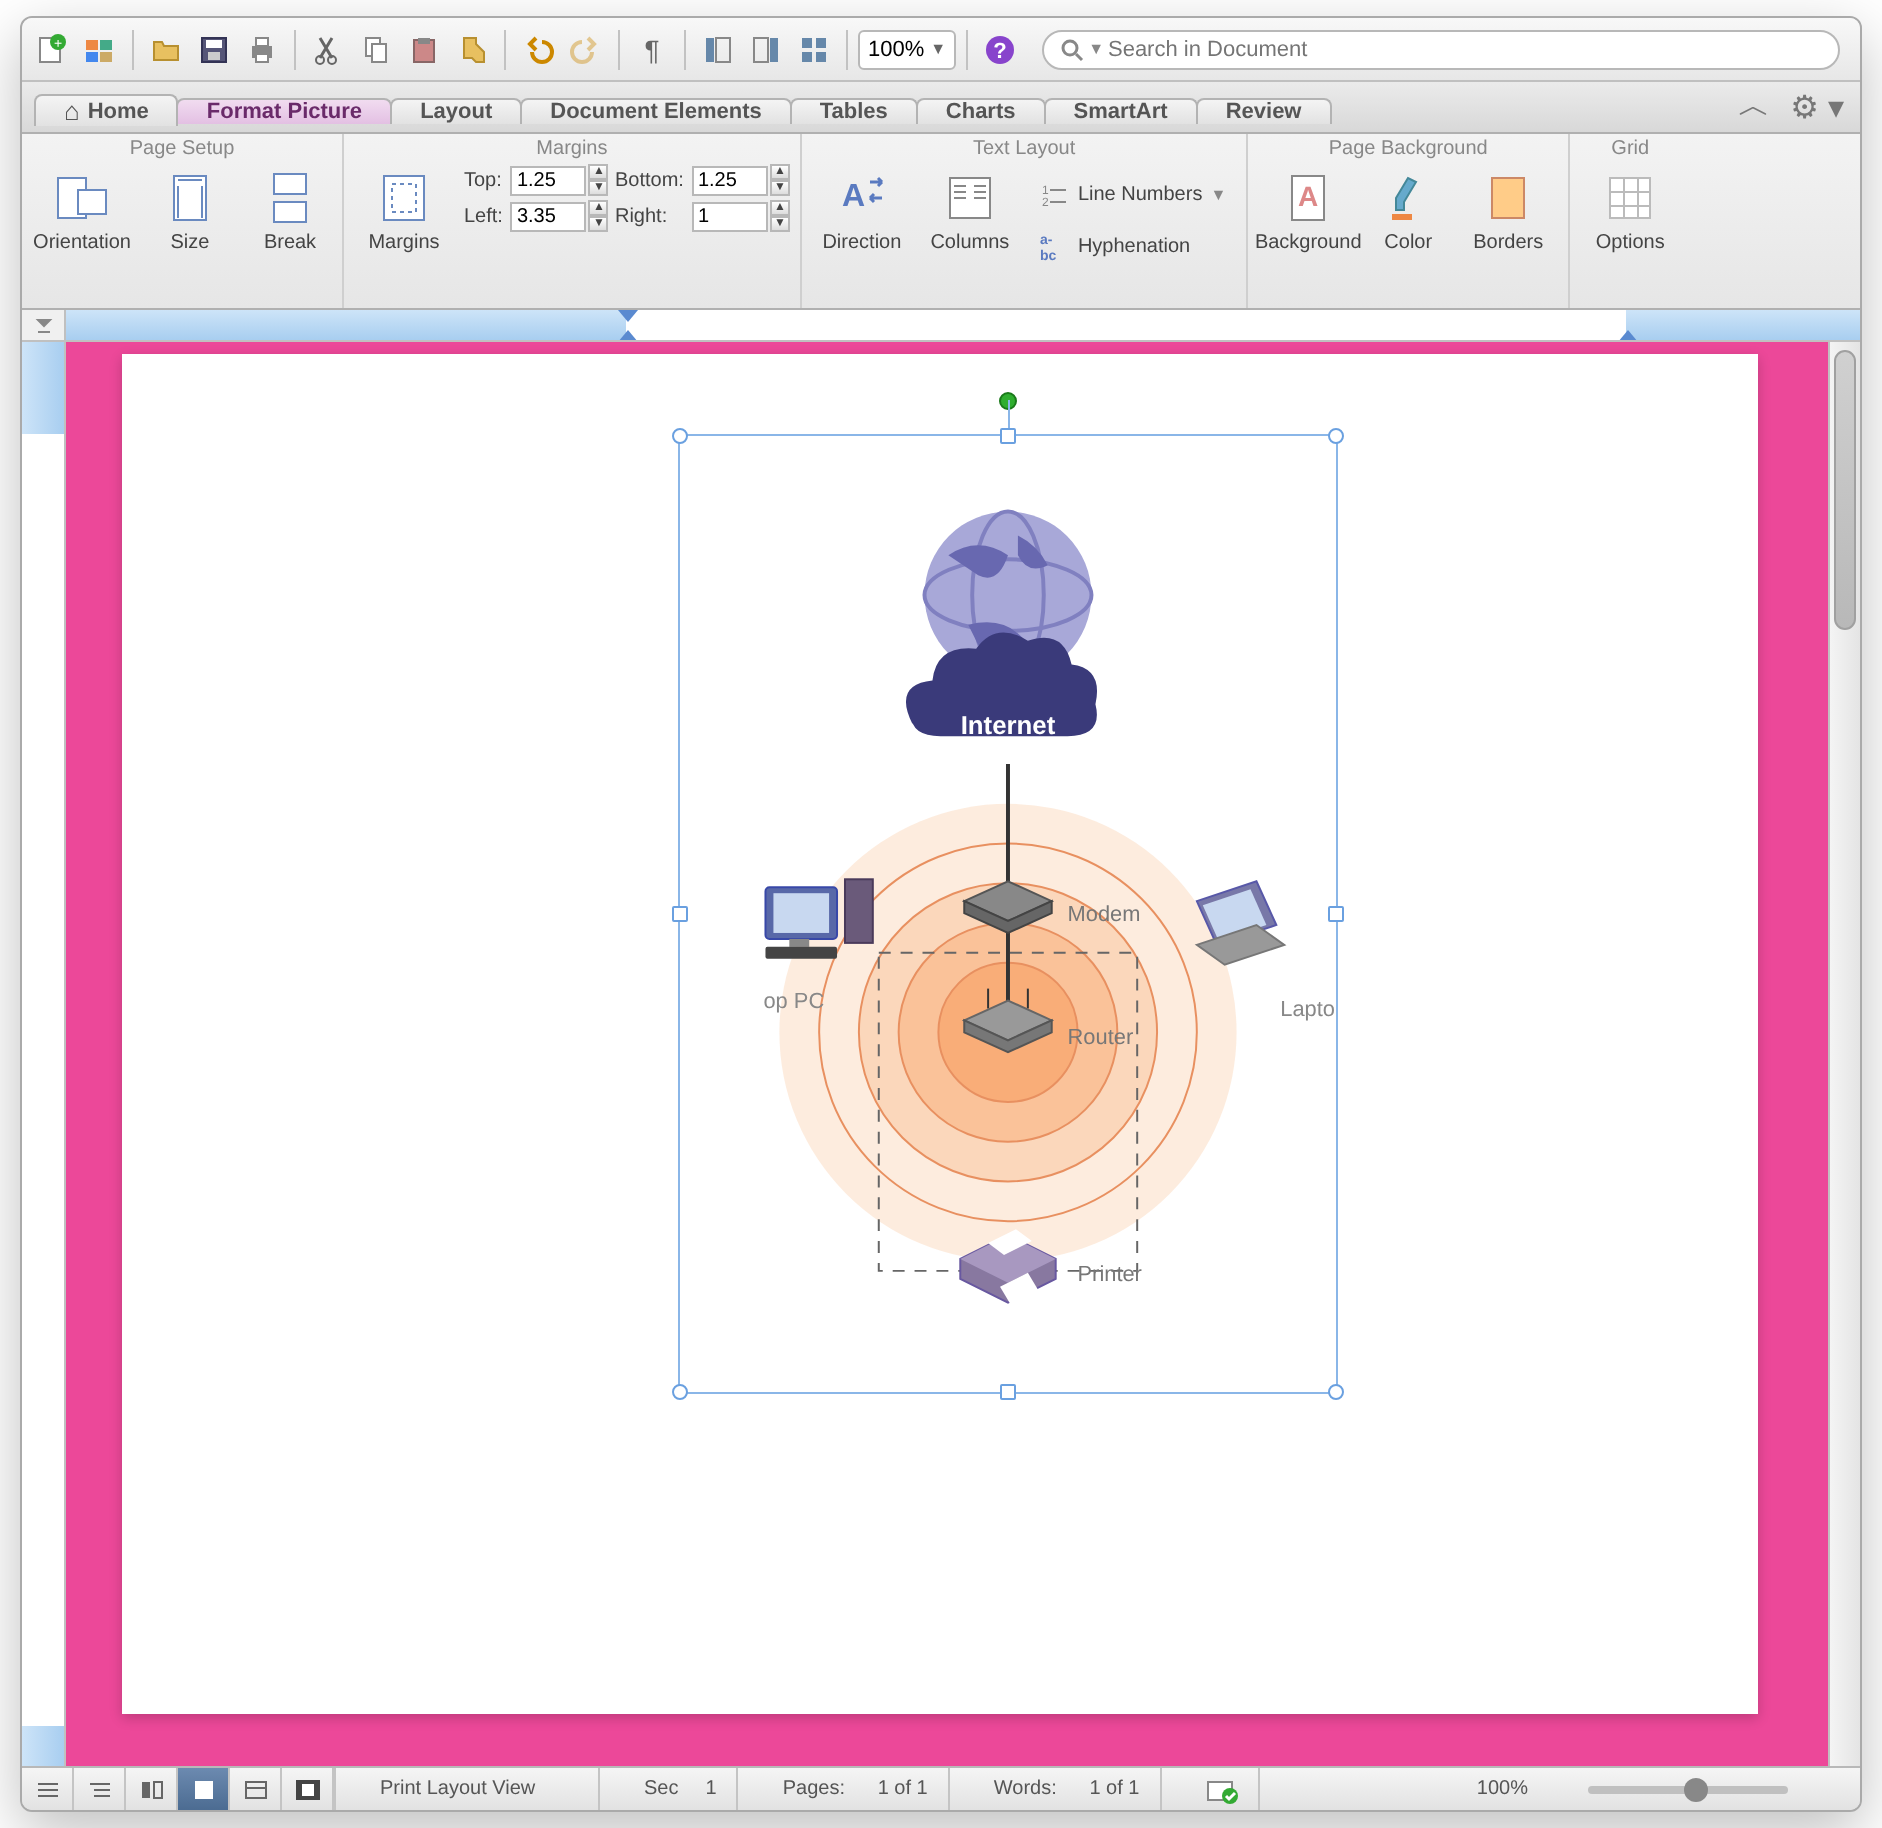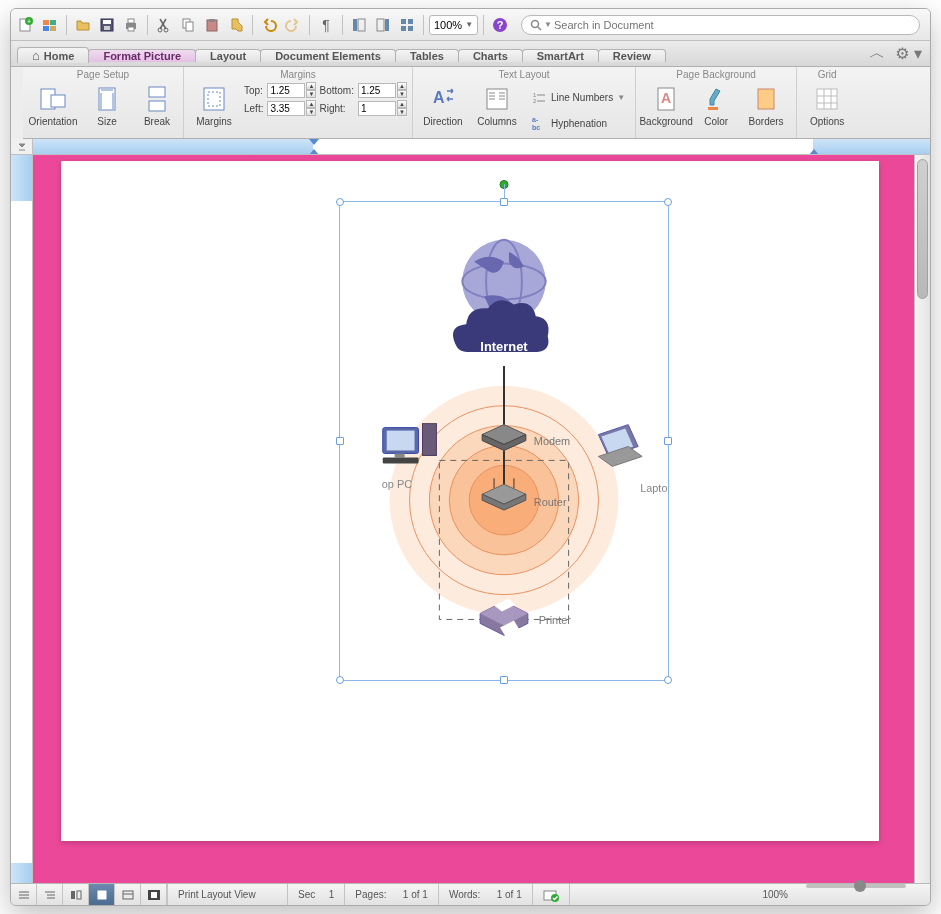--- a/index.html
+++ b/index.html
@@ -23,21 +23,21 @@
 .search-box { flex: 1; margin-left: 8px; margin-right: 6px; display: flex; align-items: center; border: 1px solid #b8b8b8; border-radius: 10px; background: #fff; height: 20px; padding: 0 8px; }
 .search-box input { border: none; outline: none; font-size: 11px; flex: 1; background: transparent; }
 
 .tabbar { height: 26px; background: linear-gradient(#ebebeb,#d8d8d8); border-bottom: 1px solid #b0b0b0; display: flex; align-items: center; padding-left: 6px; gap: 0; }
 .tab { padding: 0 14px; font-size: 11px; font-weight: bold; color: #555; border: 1px solid #b3b3b3; border-bottom: none; border-radius: 4px 4px 0 0; margin-top: 3px; background: linear-gradient(#f4f4f4,#e2e2e2); display: flex; align-items: center; cursor: pointer; margin-right: -1px; }
 .tab.home::before { content: "⌂"; margin-right: 4px; font-size: 13px; }
 .tab.active { background: linear-gradient(#f1dcf0,#e3c0e3); color: #6a2a6a; position: relative; z-index: 2; }
 .tab-spacer { flex: 1; }
 .tab-right { display: flex; align-items: center; padding-right: 8px; gap: 10px; color: #777; }
 
-.ribbon { height: 72px; background: linear-gradient(#f3f3f3,#e6e6e6); border-bottom: 1px solid #b0b0b0; display: flex; overflow: hidden; margin-left: 12px; }
+.ribbon { height: 88px; background: linear-gradient(#f3f3f3,#e6e6e6); border-bottom: 1px solid #b0b0b0; display: flex; overflow: hidden; }
 .rgroup { border-right: 1px solid #cfcfcf; display: flex; flex-direction: column; padding: 2px 6px 0; }
 .rgroup-title { font-size: 10px; color: #888; text-align: center; margin-bottom: 2px; }
 .rgroup-body { flex: 1; display: flex; align-items: flex-start; gap: 6px; }
 .rbtn { display: flex; flex-direction: column; align-items: center; width: 48px; cursor: pointer; padding-top: 2px; }
 .rbtn .ic { width: 30px; height: 30px; display: flex; align-items: center; justify-content: center; }
 .rbtn .lbl { font-size: 10px; color: #444; margin-top: 2px; }
 .margin-inputs { display: grid; grid-template-columns: auto 48px auto 48px; gap: 2px 4px; font-size: 10px; align-items: center; color: #444; }
 .margin-inputs input { width: 38px; border: 1px solid #b8b8b8; font-size: 10px; padding: 1px 2px; }
 .stepper { display: flex; align-items: center; gap: 1px; }
 .stepper-btns { display: flex; flex-direction: column; }
@@ -56,21 +56,21 @@
 
 .page { position: absolute; left: 28px; top: 6px; width: 818px; height: 680px; background: #fff; box-shadow: 0 2px 6px rgba(0,0,0,.2); }
 
 .selection-box { position: absolute; left: 278px; top: 40px; width: 330px; height: 480px; border: 1px solid #8ab6e8; }
 .handle { position: absolute; width: 8px; height: 8px; background: #fff; border: 1px solid #6aa0e0; border-radius: 50%; }
 .handle.sq { border-radius: 1px; }
 .rotate-handle { width: 9px; height: 9px; background: #2fae2f; border-radius: 50%; border: 1px solid #1a7a1a; }
 
 .diagram { position: absolute; inset: 0; }
 
-.statusbar { height: 22px; background: linear-gradient(#f5f5f5,#e2e2e2); border-top: 1px solid #b8b8b8; display: flex; font-size: 10px; color: #555; }
+.statusbar { height: 22px; background: linear-gradient(#f5f5f5,#e2e2e2); border-top: 1px solid #b8b8b8; display: flex; align-items: center; font-size: 10px; color: #555; gap: 12px; }
 .view-btns { display: flex; border-right: 1px solid #c4c4c4; }
 .vbtn { width: 26px; height: 22px; display: flex; align-items: center; justify-content: center; border-right: 1px solid #c4c4c4; cursor: pointer; }
 .vbtn.active { background: linear-gradient(#6c8ab0,#4a6a90); }
 .status-seg { padding: 0 10px; border-right: 1px solid #c4c4c4; height: 100%; display: flex; align-items: center; gap: 4px; }
 .status-spacer { flex: 1; }
 .zoom-slider { width: 100px; height: 4px; background: #c0c0c0; border-radius: 2px; margin: 0 8px; position: relative; cursor: pointer; }
 .zoom-slider::after { content: ""; position: absolute; left: 48px; top: -4px; width: 12px; height: 12px; background: #888; border-radius: 50%; }
 </style>
 </head>
 <body>

